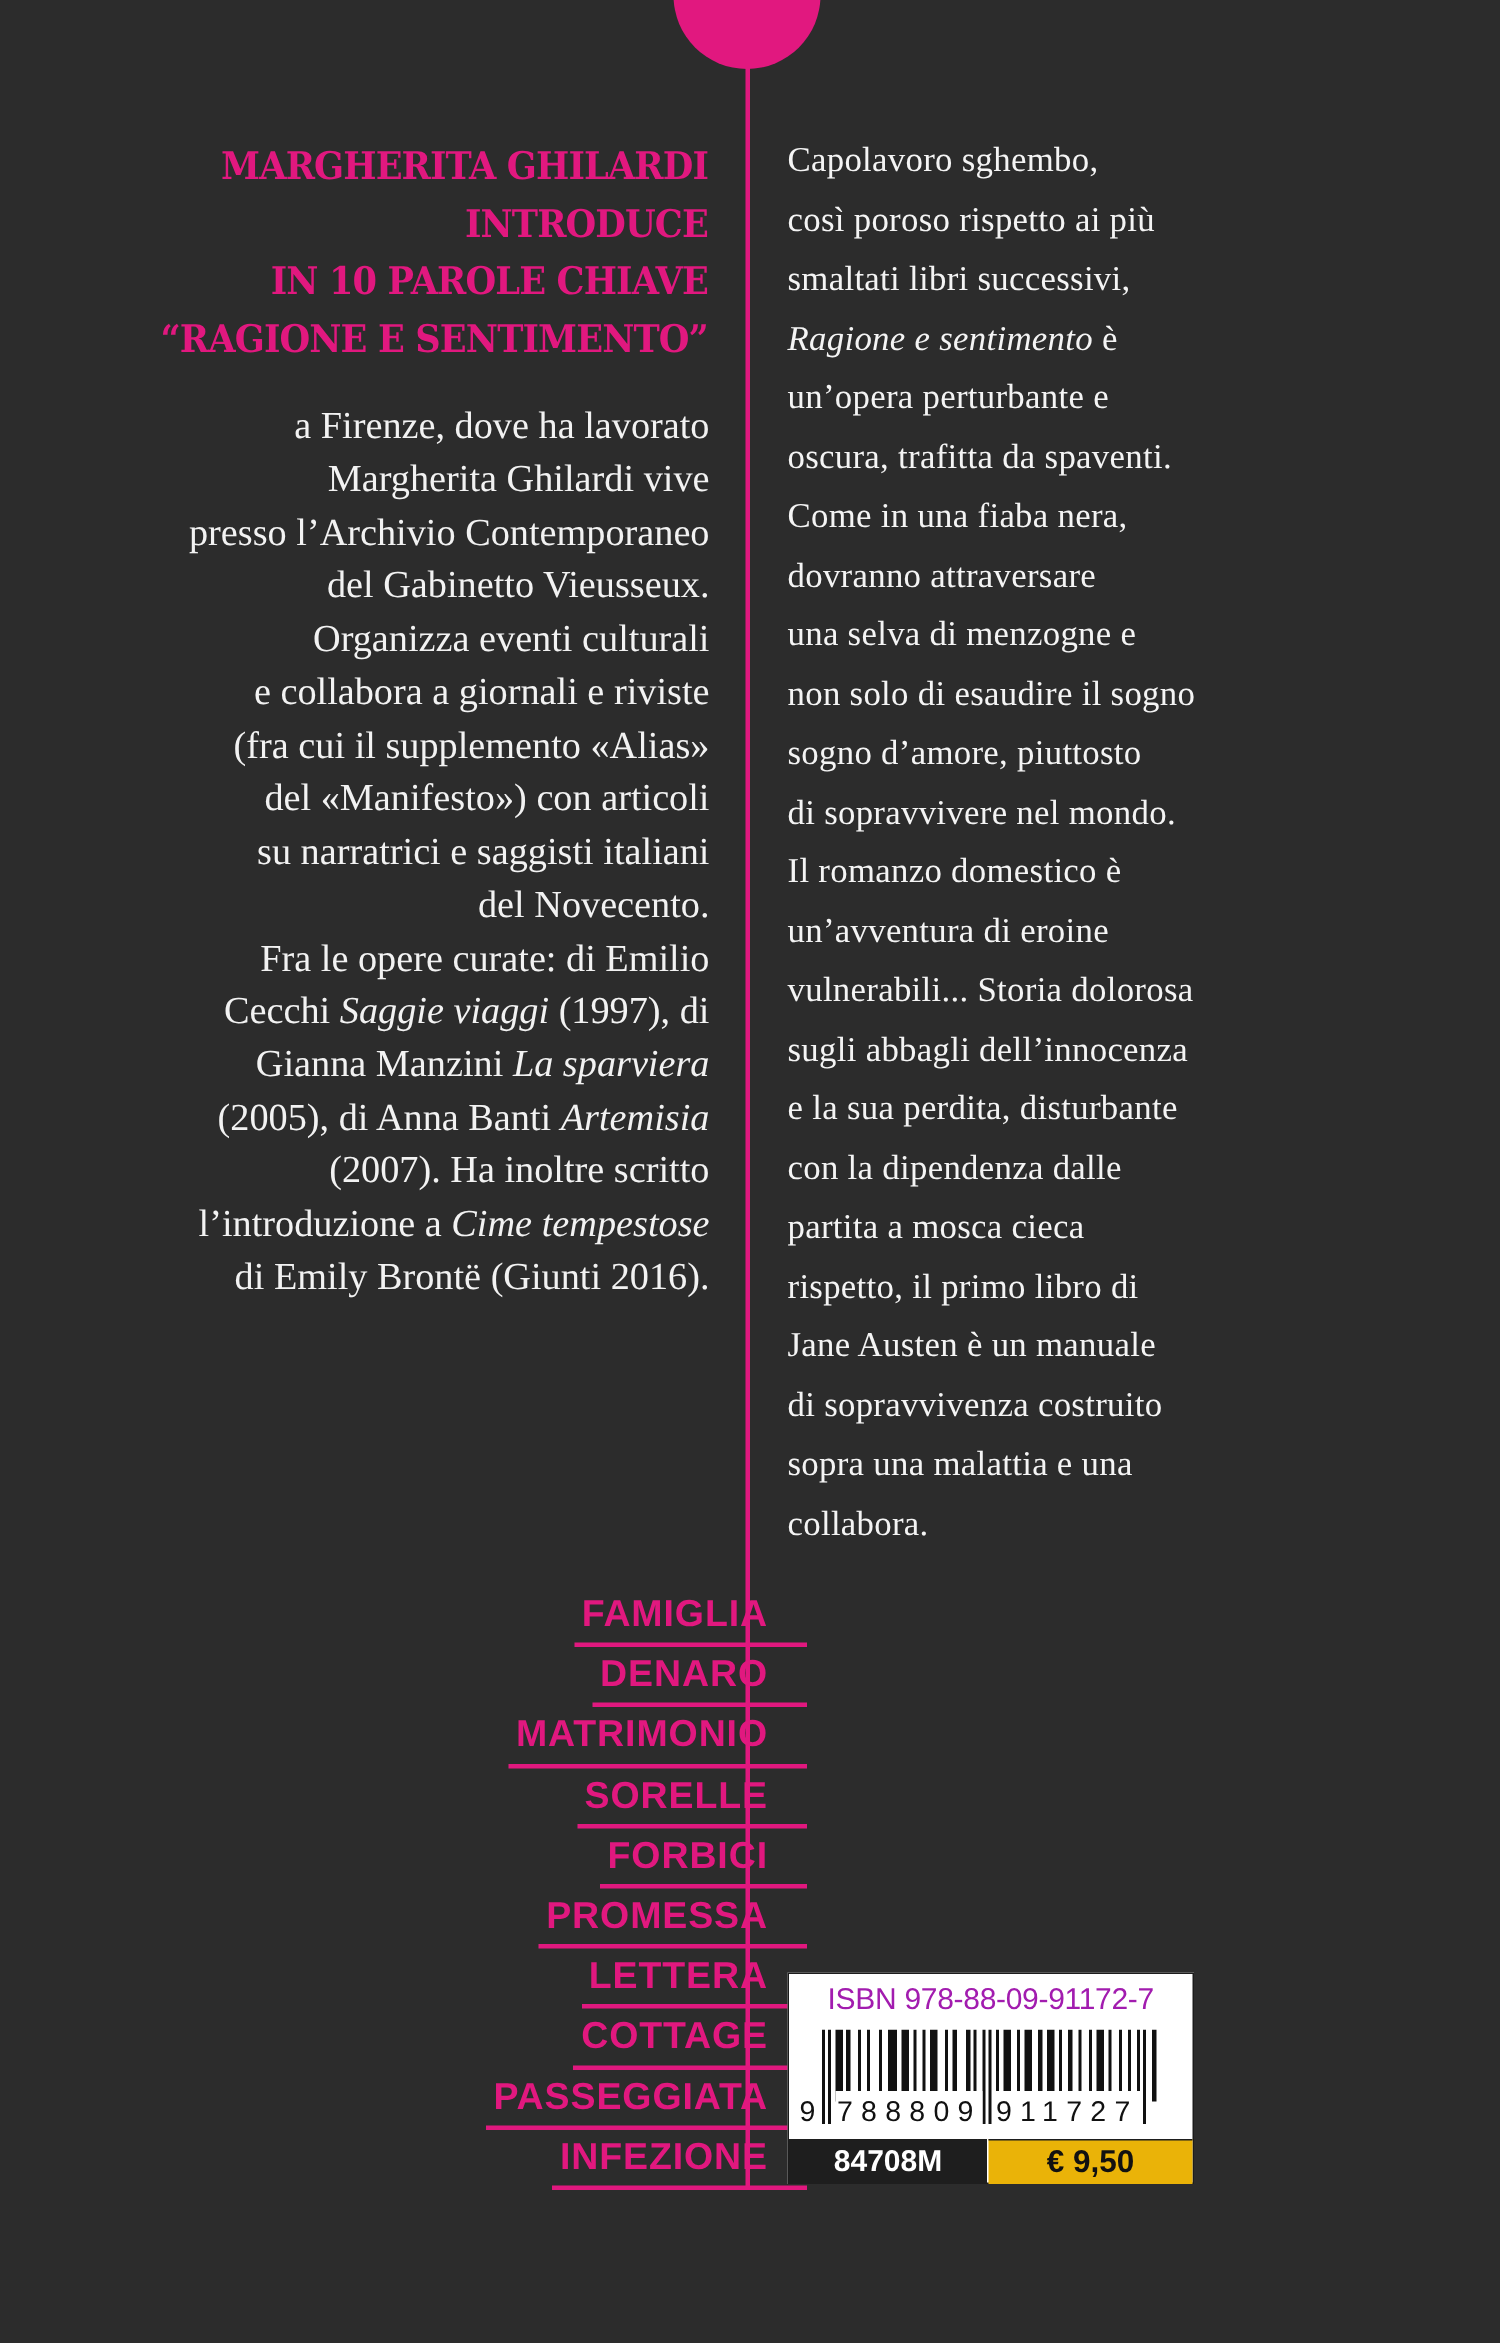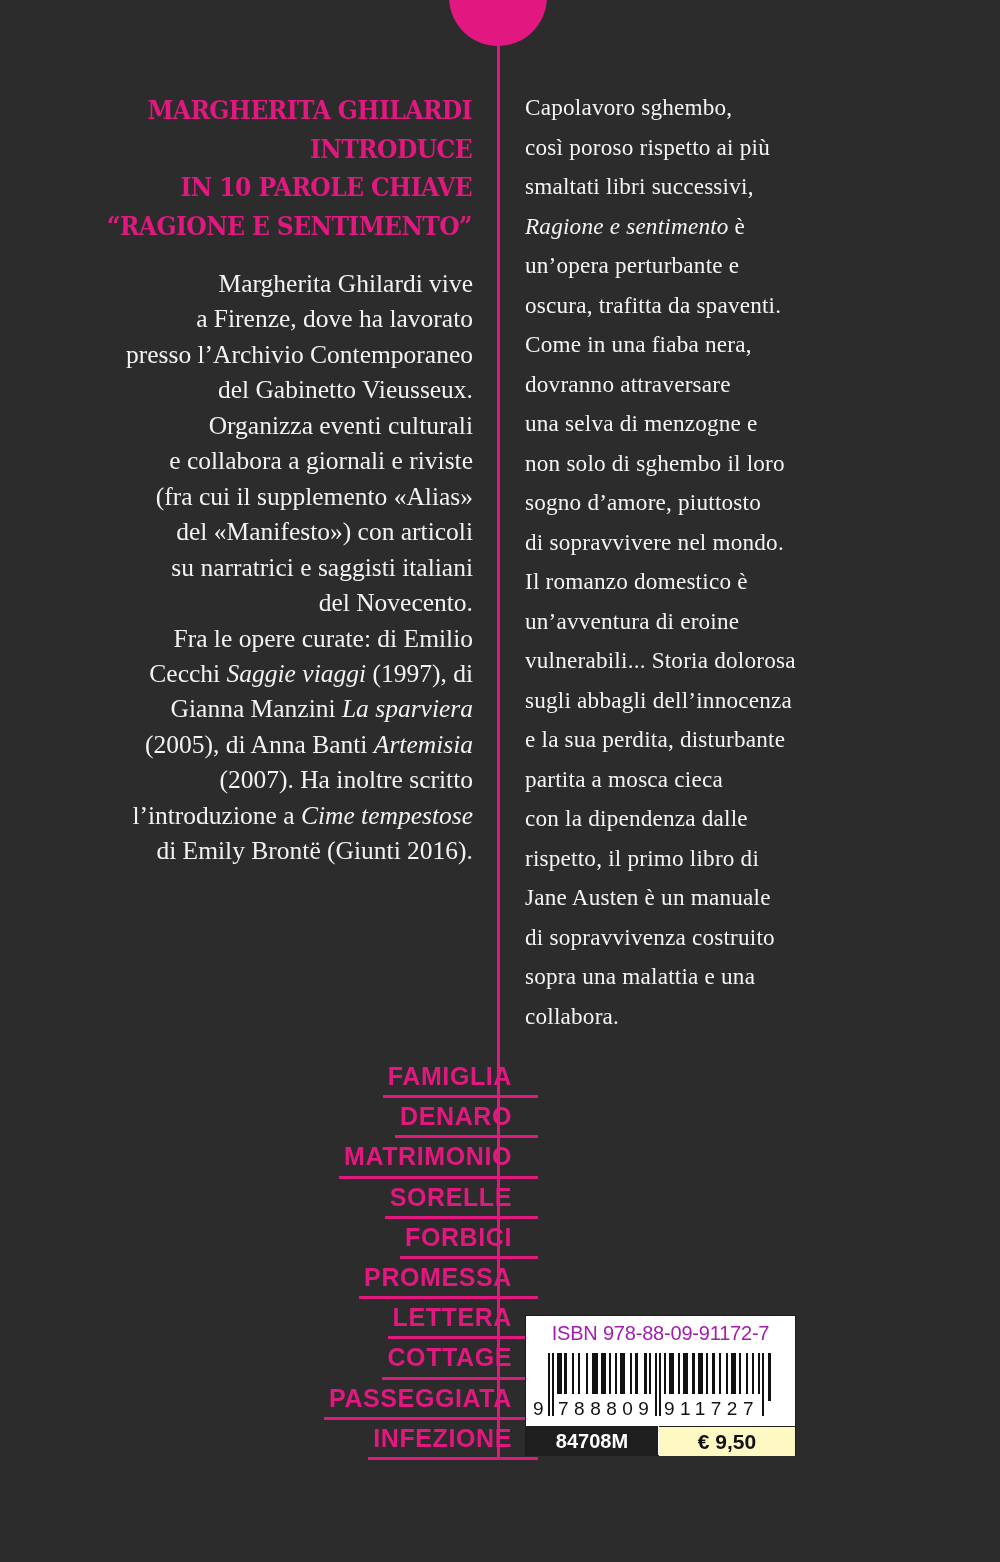--- a/index.html
+++ b/index.html
@@ -65,43 +65,43 @@
     position: absolute; top: 78px; left: 0; right: 0; height: 30px;
     font-family: "Liberation Sans", "DejaVu Sans", sans-serif; font-size: 19px; color: #111;
   }
   .digits span { position: absolute; top: 0; background: #fff; padding: 0 1px; line-height: 30px; }
   .code-cell {
     position: absolute; left: 0; top: 110px; width: 132px; height: 30px; background: #1e1e1e;
     color: #fff; text-align: center; font-family: "Liberation Sans", "DejaVu Sans", sans-serif;
     font-weight: bold; font-size: 20px; line-height: 30px;
   }
   .price-cell {
-    position: absolute; left: 133px; top: 110px; width: 136px; height: 29px; background: #fef9c3;
+    position: absolute; left: 133px; top: 110px; width: 136px; height: 29px; background: #eab308;
     color: #111; text-align: center; font-family: "Liberation Sans", "DejaVu Sans", sans-serif;
     font-weight: bold; font-size: 21px; line-height: 29px; border-top: 1px solid #1e1e1e;
   }
 </style>
 </head>
 <body>
 
 <div class="cover">
 
   <div class="dot"></div>
   <div class="spine-line"></div>
 
   <div class="header">
     <div>MARGHERITA GHILARDI</div>
     <div>INTRODUCE</div>
     <div>IN 10 PAROLE CHIAVE</div>
     <div>“RAGIONE E SENTIMENTO”</div>
   </div>
 
   <div class="bio">
+    <div>a Firenze, dove ha lavorato</div>
     <div>Margherita Ghilardi vive</div>
-    <div>a Firenze, dove ha lavorato</div>
     <div>presso l’Archivio Contemporaneo</div>
     <div>del Gabinetto Vieusseux.</div>
     <div>Organizza eventi culturali</div>
     <div>e collabora a giornali e riviste</div>
     <div>(fra cui il supplemento «Alias»</div>
     <div>del «Manifesto») con articoli</div>
     <div>su narratrici e saggisti italiani</div>
     <div>del Novecento.</div>
     <div>Fra le opere curate: di Emilio</div>
     <div><span>Cecchi </span><i>Saggie viaggi</i><span> (1997), di</span></div>
@@ -115,30 +115,30 @@
   <div class="blurb">
     <div>Capolavoro sghembo,</div>
     <div>così poroso rispetto ai più</div>
     <div>smaltati libri successivi,</div>
     <div><i>Ragione e sentimento</i><span> è</span></div>
     <div>un’opera perturbante e</div>
     <div>oscura, trafitta da spaventi.</div>
     <div>Come in una fiaba nera,</div>
     <div>dovranno attraversare</div>
     <div>una selva di menzogne e</div>
-    <div>non solo di sghembo il loro</div>
+    <div>non solo di esaudire il sogno</div>
     <div>sogno d’amore, piuttosto</div>
     <div>di sopravvivere nel mondo.</div>
     <div>Il romanzo domestico è</div>
     <div>un’avventura di eroine</div>
     <div>vulnerabili... Storia dolorosa</div>
     <div>sugli abbagli dell’innocenza</div>
     <div>e la sua perdita, disturbante</div>
+    <div>con la dipendenza dalle</div>
     <div>partita a mosca cieca</div>
-    <div>con la dipendenza dalle</div>
     <div>rispetto, il primo libro di</div>
     <div>Jane Austen è un manuale</div>
     <div>di sopravvivenza costruito</div>
     <div>sopra una malattia e una</div>
     <div>collabora.</div>
   </div>
 
   <div class="keywords">
     <div class="kw" style="top:0px">
         <span>FAMIGLIA</span>

